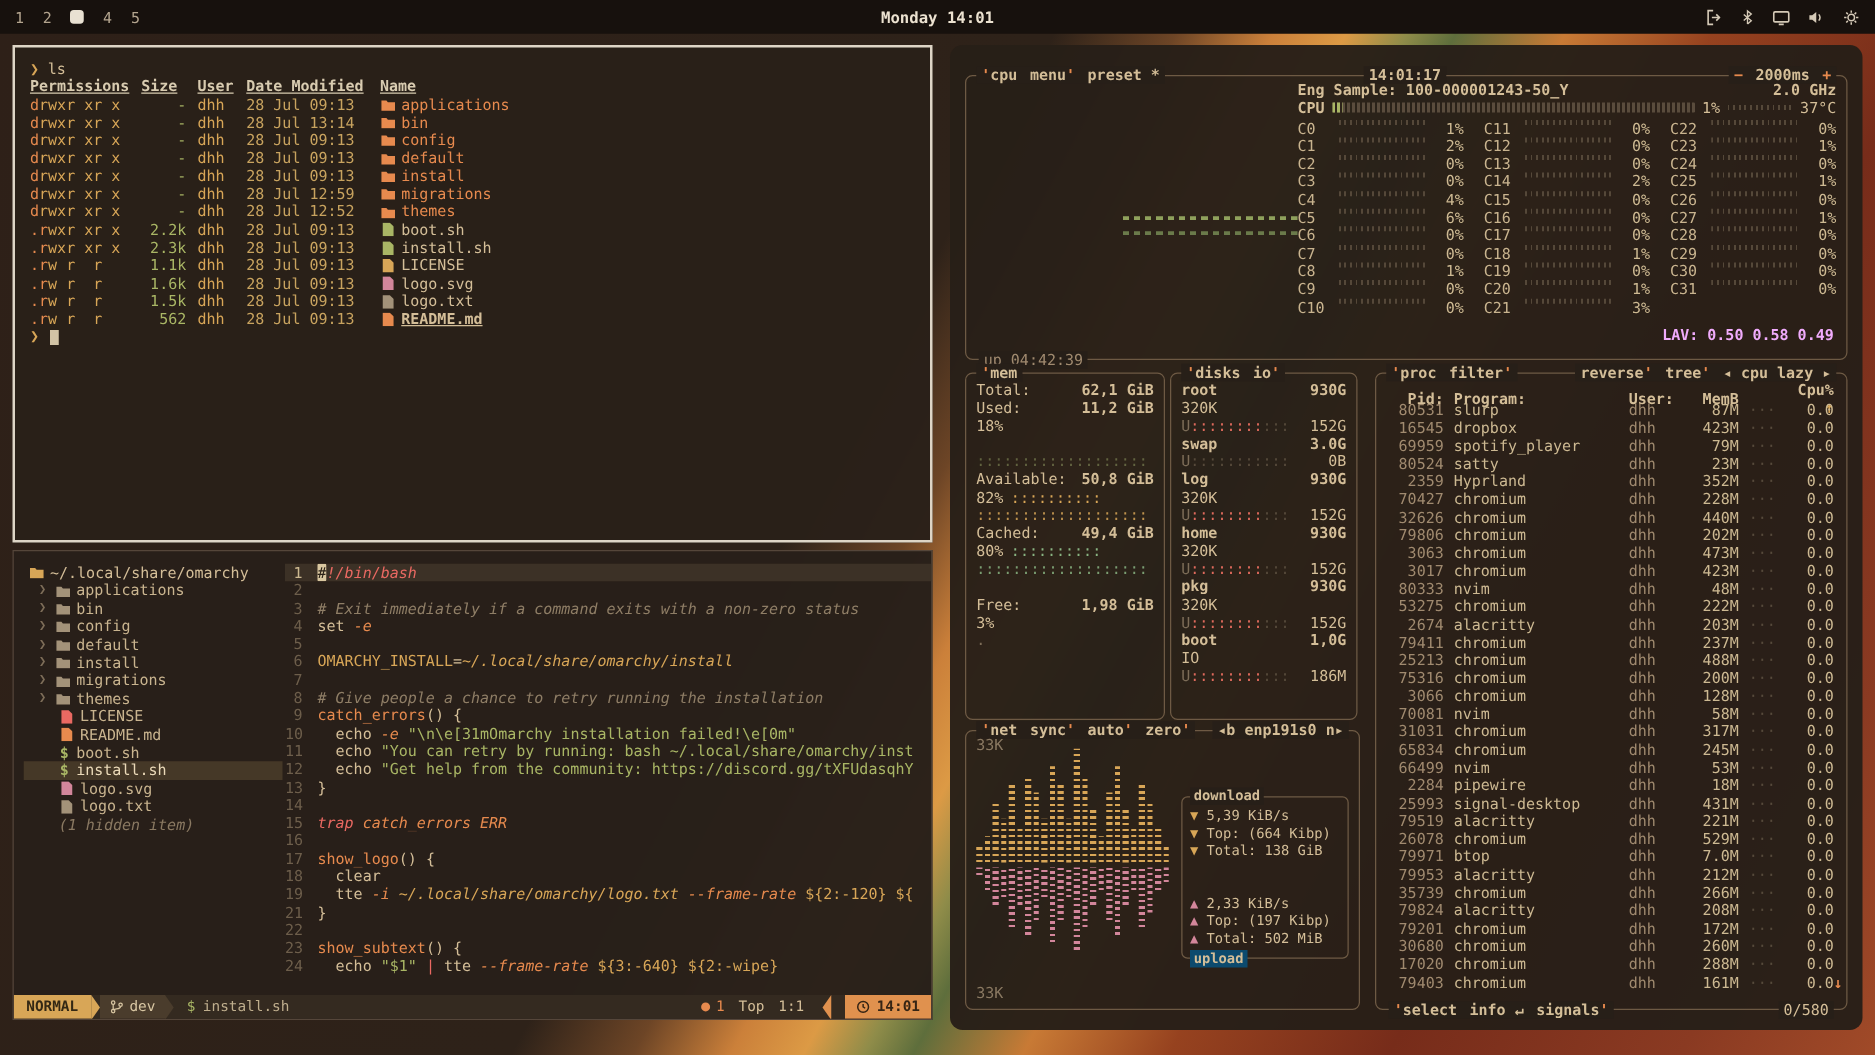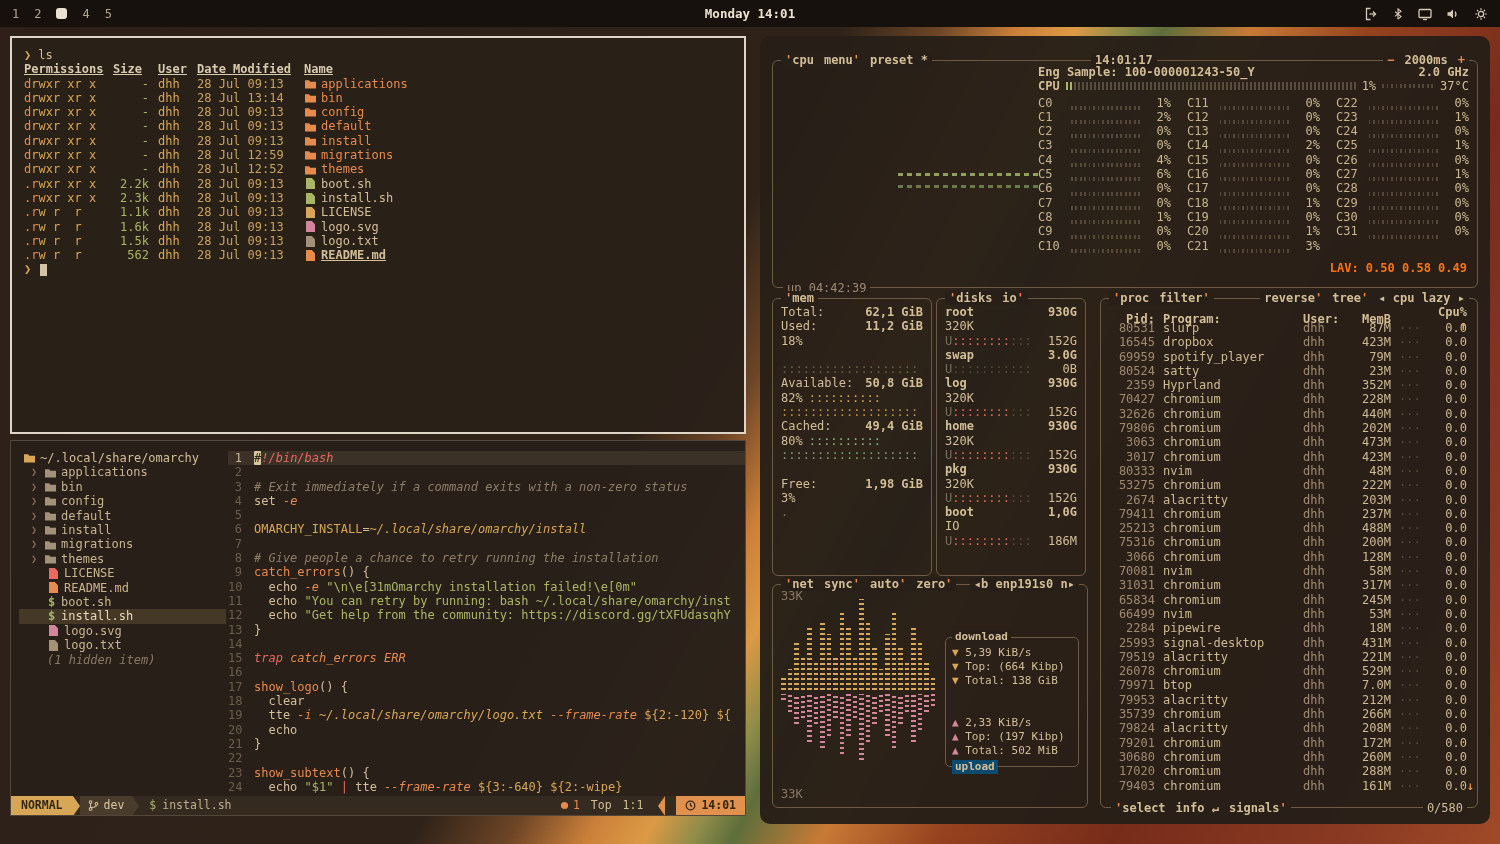--- a/index.html
+++ b/index.html
@@ -112,28 +112,28 @@
   
   #cpu-right{position:absolute;left:265px;right:8px;top:4px}
   .cpu-model-row{display:flex;justify-content:space-between;font-weight:bold;color:#d4be98;height:14.3px}
   .cpu-meter-row{display:flex;align-items:center;gap:6px;height:14.3px}
   .cpu-meter{flex:1;height:8px;background:repeating-linear-gradient(90deg,#5a4c3d 0 2px,transparent 2px 4px);
     position:relative;border-radius:1px}
   .cpu-meter i{position:absolute;left:0;top:0;bottom:0;width:8px;
     background:repeating-linear-gradient(90deg,#a9b665 0 2px,transparent 2px 4px)}
   .cpu-dots{width:52px;height:4px;background:repeating-linear-gradient(90deg,#554839 0 1.5px,transparent 1.5px 4.5px)}
   #core-cols{display:grid;grid-template-columns:1fr 1fr 1fr;column-gap:16px;margin-top:2px}
-  .core-row{display:flex;align-items:flex-end;height:14.3px;gap:5px}
+  .core-row{display:flex;align-items:flex-start;height:14.3px;gap:5px}
   .core-id{width:28px;color:#c9b48f}
   .core-meter{flex:1;height:4px;background:repeating-linear-gradient(90deg,#554839 0 1.5px,transparent 1.5px 4.5px)}
   .core-pct{width:24px;text-align:right;color:#cdb992}
   #cpu-graph-deco{position:absolute;left:125px;top:112px;width:140px}
   .deco-line{height:3px;margin-bottom:9px;background:repeating-linear-gradient(90deg,#8fa15c 0 5px,transparent 5px 9px)}
   .deco-line.d2{background:repeating-linear-gradient(90deg,#6a7a4a 0 5px,transparent 5px 9px)}
-  #cpu-lav{position:absolute;right:10px;bottom:12px;color:#f97316;font-weight:bold}
+  #cpu-lav{position:absolute;right:10px;bottom:12px;color:#f0abfc;font-weight:bold}
   
   .pbody{position:absolute;left:8px;right:8px;top:6px;bottom:6px;overflow:hidden}
   .m-row{display:flex;justify-content:space-between;height:14.3px;white-space:nowrap}
   .m-pct{display:flex;gap:6px;height:14.3px;align-items:center;white-space:nowrap}
   .m-graph{height:14.3px;overflow:hidden;white-space:nowrap}
   .m-blank{height:14.3px}
   .d-io{height:14.3px}
   .d-u{display:flex;height:14.3px;align-items:center;white-space:nowrap}
   .d-meter{flex:1;overflow:hidden;white-space:nowrap}
   .redm{color:#e06b5d}.dimm{color:#564a3b}
@@ -541,21 +541,20 @@
           <div class="code-line"><span class="lnum">10</span><span class="lbody"><span class="fg">  echo </span><span class="org-i">-e</span><span class="fg"> </span><span class="grn">"\n\e[31mOmarchy installation failed!\e[0m"</span></span></div>
           <div class="code-line"><span class="lnum">11</span><span class="lbody"><span class="fg">  echo </span><span class="grn">"You can retry by running: bash ~/.local/share/omarchy/inst</span></span></div>
           <div class="code-line"><span class="lnum">12</span><span class="lbody"><span class="fg">  echo </span><span class="grn">"Get help from the community: https://discord.gg/tXFUdasqhY</span></span></div>
           <div class="code-line"><span class="lnum">13</span><span class="lbody"><span class="fg">}</span></span></div>
           <div class="code-line"><span class="lnum">14</span><span class="lbody"></span></div>
           <div class="code-line"><span class="lnum">15</span><span class="lbody"><span class="red-i">trap </span><span class="org-i">catch_errors ERR</span></span></div>
           <div class="code-line"><span class="lnum">16</span><span class="lbody"></span></div>
           <div class="code-line"><span class="lnum">17</span><span class="lbody"><span class="org">show_logo</span><span class="fg">() {</span></span></div>
           <div class="code-line"><span class="lnum">18</span><span class="lbody"><span class="fg">  clear</span></span></div>
           <div class="code-line"><span class="lnum">19</span><span class="lbody"><span class="fg">  tte </span><span class="org-i">-i</span><span class="fg"> </span><span class="yel-i">~/.local/share/omarchy/logo.txt</span><span class="fg"> </span><span class="org-i">--frame-rate</span><span class="fg"> </span><span class="yel">${2:-120}</span><span class="fg"> </span><span class="yel">${</span></span></div>
-          <div class="code-line"><span class="lnum">20</span><span class="lbody"><span class="fg">  echo</span></span></div>
           <div class="code-line"><span class="lnum">21</span><span class="lbody"><span class="fg">}</span></span></div>
           <div class="code-line"><span class="lnum">22</span><span class="lbody"></span></div>
           <div class="code-line"><span class="lnum">23</span><span class="lbody"><span class="org">show_subtext</span><span class="fg">() {</span></span></div>
           <div class="code-line"><span class="lnum">24</span><span class="lbody"><span class="fg">  echo </span><span class="grn">"$1"</span><span class="fg"> </span><span class="red">|</span><span class="fg"> tte </span><span class="org-i">--frame-rate</span><span class="fg"> </span><span class="yel">${3:-640}</span><span class="fg"> </span><span class="yel">${2:-wipe}</span></span></div>
         </div>
     </div>
   </div>
   <div id="statusbar">
     <span class="sb-mode">NORMAL</span>
     <span class="sb-arr"></span>

